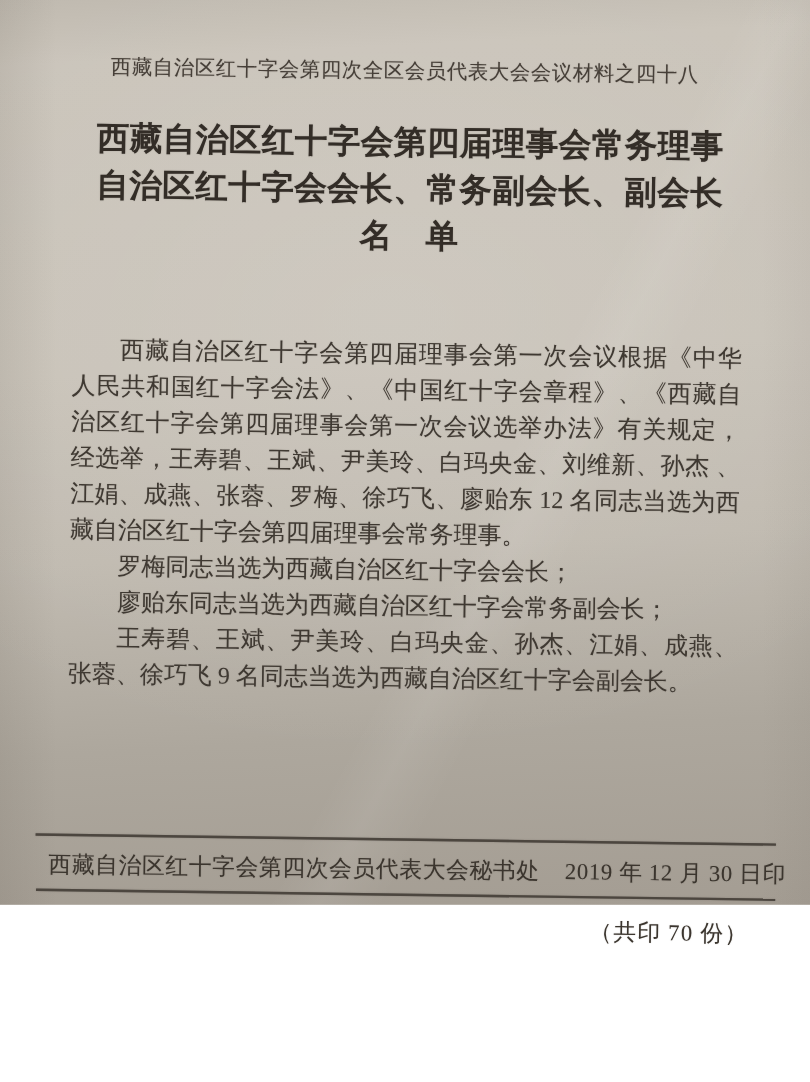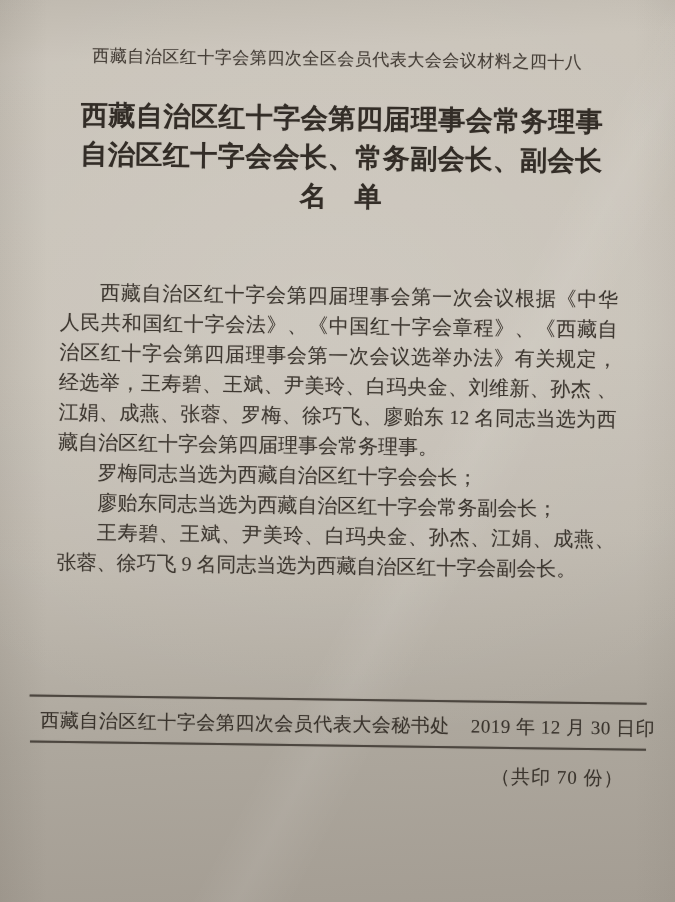--- a/index.html
+++ b/index.html
@@ -8,21 +8,21 @@
     width: 675px;
     height: 902px;
     overflow: hidden;
     font-family: "Liberation Serif", "DejaVu Serif", serif;
   }
 
   
   .photo {
     position: relative;
     width: 675px;
-    height: 902px;
+    height: 754px;
     background:
       radial-gradient(130% 80% at 48% 35%, rgba(255,255,255,0.10), rgba(0,0,0,0) 62%),
       linear-gradient(90deg, rgba(80,72,62,0.10), rgba(0,0,0,0) 7%, rgba(0,0,0,0) 94%, rgba(80,72,62,0.05)),
       linear-gradient(177deg, #bfb9af 0%, #cac4ba 7%, #c8c2b8 40%, #c0bab0 60%, #ada79d 80%, #a49d93 100%);
   }
 
   
   .sheen {
     position: absolute;
     inset: 0;

